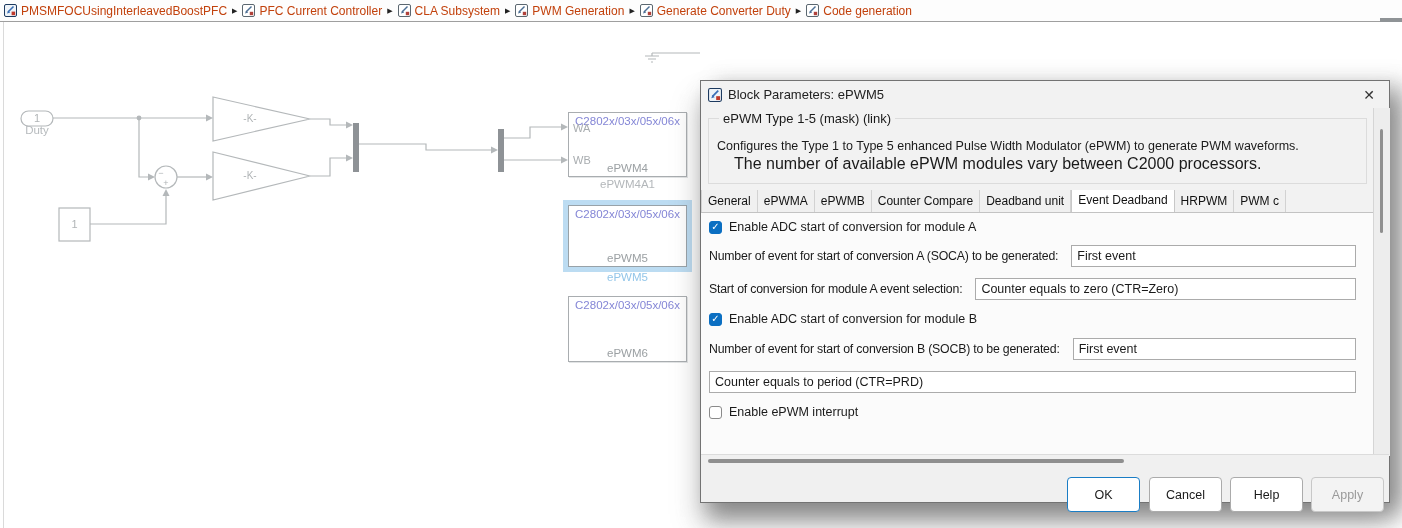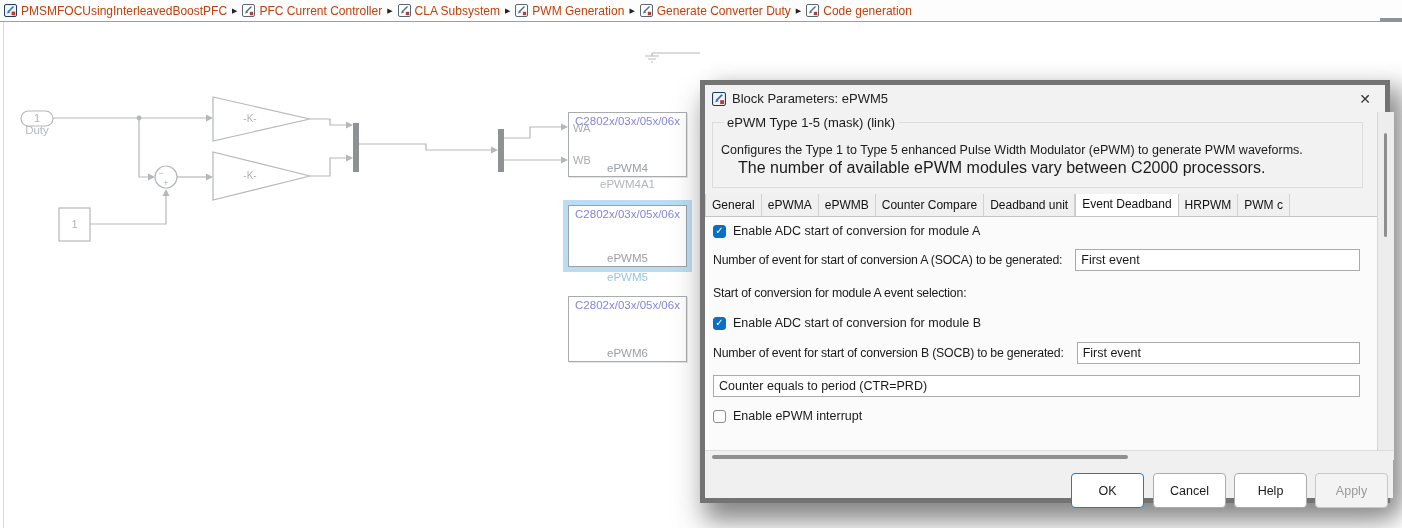--- a/index.html
+++ b/index.html
@@ -22,21 +22,21 @@
              box-shadow:1px 1px 0 #e2e4e5;}
   .pwm-block.selected{box-shadow:0 0 0 5px #bcdcf2;border-color:#98a2a8;}
   .pwm-header{position:absolute;top:2px;left:0;right:0;text-align:center;font-size:11.5px;color:#8486d6;white-space:nowrap;}
   .pwm-port{position:absolute;left:4px;font-size:11px;color:#a8acaf;}
   .pwm-title{position:absolute;bottom:2px;left:0;right:0;text-align:center;font-size:11.5px;color:#9ba0a3;}
   .pwm-label{position:absolute;width:119px;text-align:center;font-size:11.5px;color:#b3b7ba;}
   .pwm-label.selected-label{color:#93c6e9;}
 
   
   .dialog{position:absolute;left:700px;top:80px;width:690px;height:423px;background:#f2f2f2;
-          border:5px solid #737373;box-sizing:border-box;
+          border:1px solid #737373;box-sizing:border-box;
           box-shadow:10px 14px 20px rgba(100,100,100,.55),0 20px 26px rgba(120,120,120,.45),16px 0 18px rgba(140,140,140,.30);}
   .dlg-titlebar{position:absolute;left:0;top:0;right:0;height:27px;display:flex;align-items:center;padding-left:7px;}
   .dlg-title{font-size:13px;color:#222;margin-left:6px;}
   .dlg-close{position:absolute;right:10px;top:4px;width:20px;height:20px;display:flex;align-items:center;justify-content:center;
              font-size:14px;color:#333;cursor:default;}
   .mask-frame{position:absolute;left:7px;top:37px;right:22px;height:64px;border:1px solid #dcdcdc;}
   .mask-label{position:absolute;left:10px;top:-8px;background:#f2f2f2;padding:0 4px;font-size:13px;color:#1a1a1a;}
   .mask-desc1{position:absolute;left:8px;top:20px;font-size:12.5px;color:#1a1a1a;white-space:nowrap;}
   .mask-desc2{position:absolute;left:25px;top:36px;font-size:16px;color:#1a1a1a;white-space:nowrap;}
 
@@ -268,20 +268,21 @@
             <span class="mark">✓</span>
           </span>
         <span class="cb-label">Enable ADC start of conversion for module A</span>
       </div>
       <div class="field-row" style="top:32px;">
         <span class="field-label">Number of event for start of conversion A (SOCA) to be generated:</span>
         <span class="field-input">First event</span>
       </div>
       <div class="field-row" style="top:65px;">
         <span class="field-label">Start of conversion for module A event selection:</span>
+        <span class="field-input">Counter equals to zero (CTR=Zero)</span>
       </div>
       <div class="cb-row" style="top:99px;">
         <span class="cb checked">
             <span class="mark">✓</span>
           </span>
         <span class="cb-label">Enable ADC start of conversion for module B</span>
       </div>
       <div class="field-row" style="top:125px;">
         <span class="field-label">Number of event for start of conversion B (SOCB) to be generated:</span>
         <span class="field-input">First event</span>

